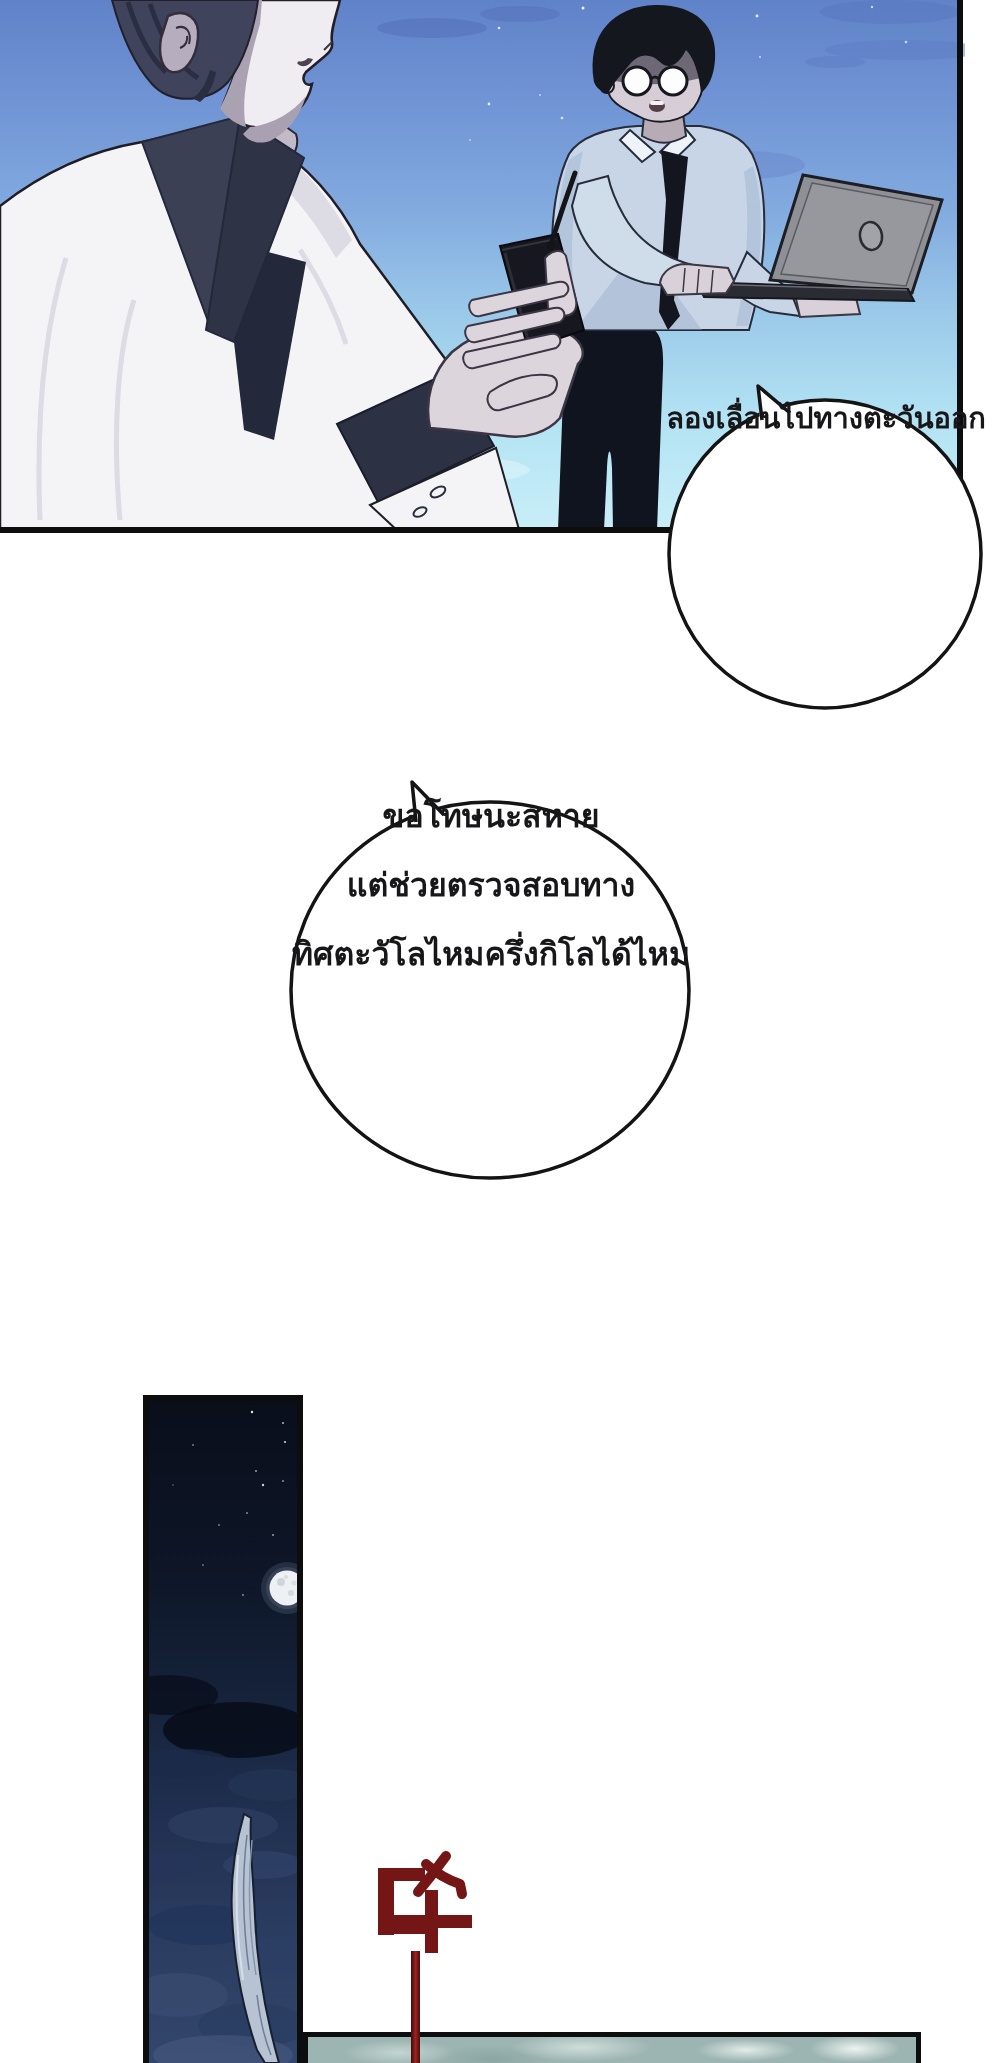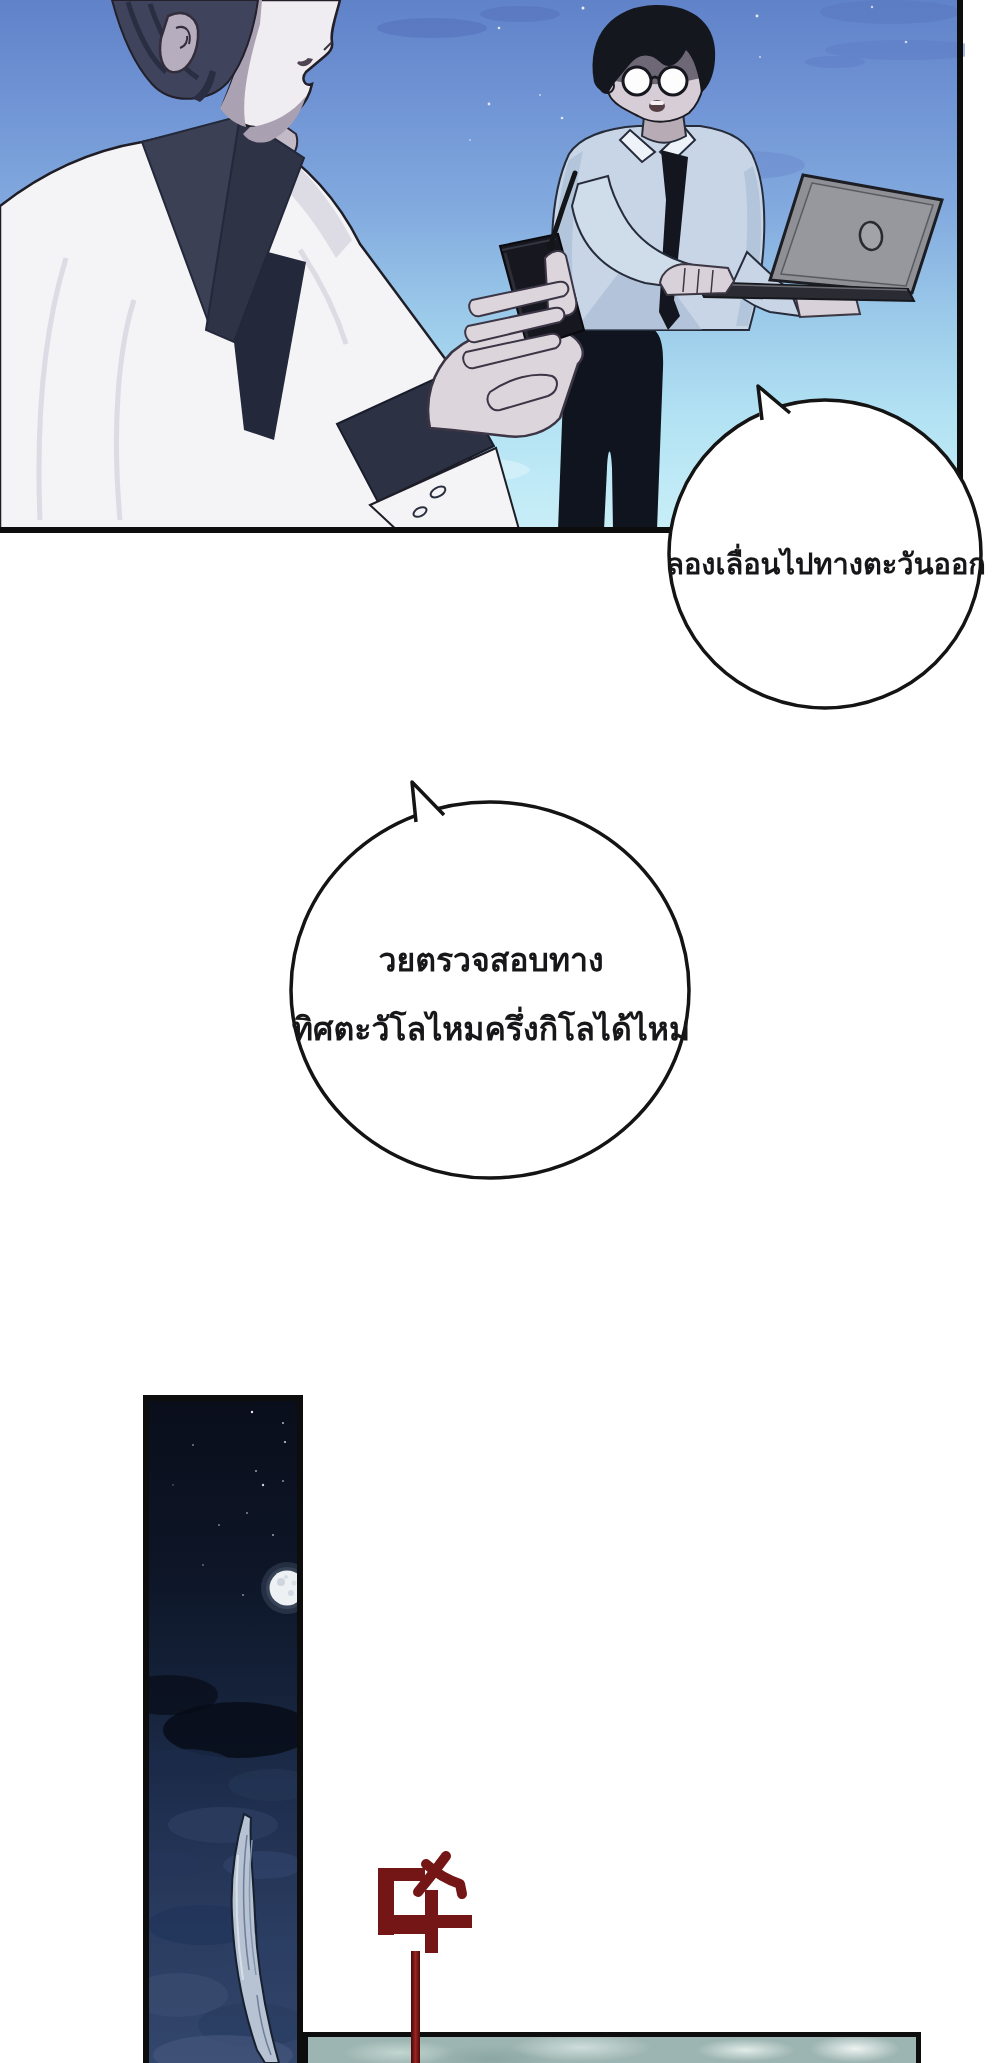--- a/index.html
+++ b/index.html
@@ -8,21 +8,21 @@
     background:#ffffff;overflow:hidden;
     font-family:"Liberation Sans","DejaVu Sans",sans-serif;
   }
   .abs{position:absolute;}
   
   .sky-panel{left:0;top:0;width:965px;height:533px;z-index:1;}
   
   .bubble{z-index:5;}
   .bubble-text{
     position:absolute;left:0;top:0;width:100%;height:100%;
-    display:flex;flex-direction:column;align-items:center;justify-content:center;
+    display:flex;flex-direction:column;align-items:center;
     text-align:center;color:#17171a;font-weight:600;z-index:6;gap:17px;
   }
   .bubble1-text{transform:translateY(16px);font-size:29px;line-height:44px;}
   .bubble2-text{transform:translateY(14px);font-size:32px;line-height:52px;}
   
   .night-panel{left:143px;top:1395px;width:160px;height:668px;z-index:1;}
   
   .sfx{left:368px;top:1848px;width:112px;height:112px;z-index:2;}
   .sfx-hidden-glyph{
     position:absolute;left:0;top:0;font-size:95px;line-height:1;
@@ -184,21 +184,22 @@
     </div>
   </div>
 
   <div class="abs bubble" style="left:288px;top:776px;width:406px;height:408px;">
     <svg width="406" height="408" viewBox="0 0 406 408">
       <ellipse cx="202" cy="214" rx="199" ry="188" fill="#ffffff" stroke="#141414" stroke-width="3.5"></ellipse>
       <polygon points="124,6 128,48 158,42" fill="#ffffff"></polygon>
       <path d="M128,46 L124,6 L156,39" fill="none" stroke="#141414" stroke-width="3.5" stroke-linejoin="round"></path>
     </svg>
     <div class="bubble-text bubble2-text">
-      <div>วยตรวจสอบทาง</div>
+      <div>ขอโทษนะสหาย</div>
+      <div>แต่ช่วยตรวจสอบทาง</div>
       <div>ทิศตะวัโลไหมครึ่งกิโลได้ไหม</div>
     </div>
   </div>
 
   <div class="abs night-panel">
     <svg width="160" height="668" viewBox="0 0 160 668">
       <defs>
         <linearGradient id="nightGrad" x1="0" y1="0" x2="0" y2="1">
           <stop offset="0" stop-color="#0a0e1b"></stop>
           <stop offset="0.25" stop-color="#0d1526"></stop>

